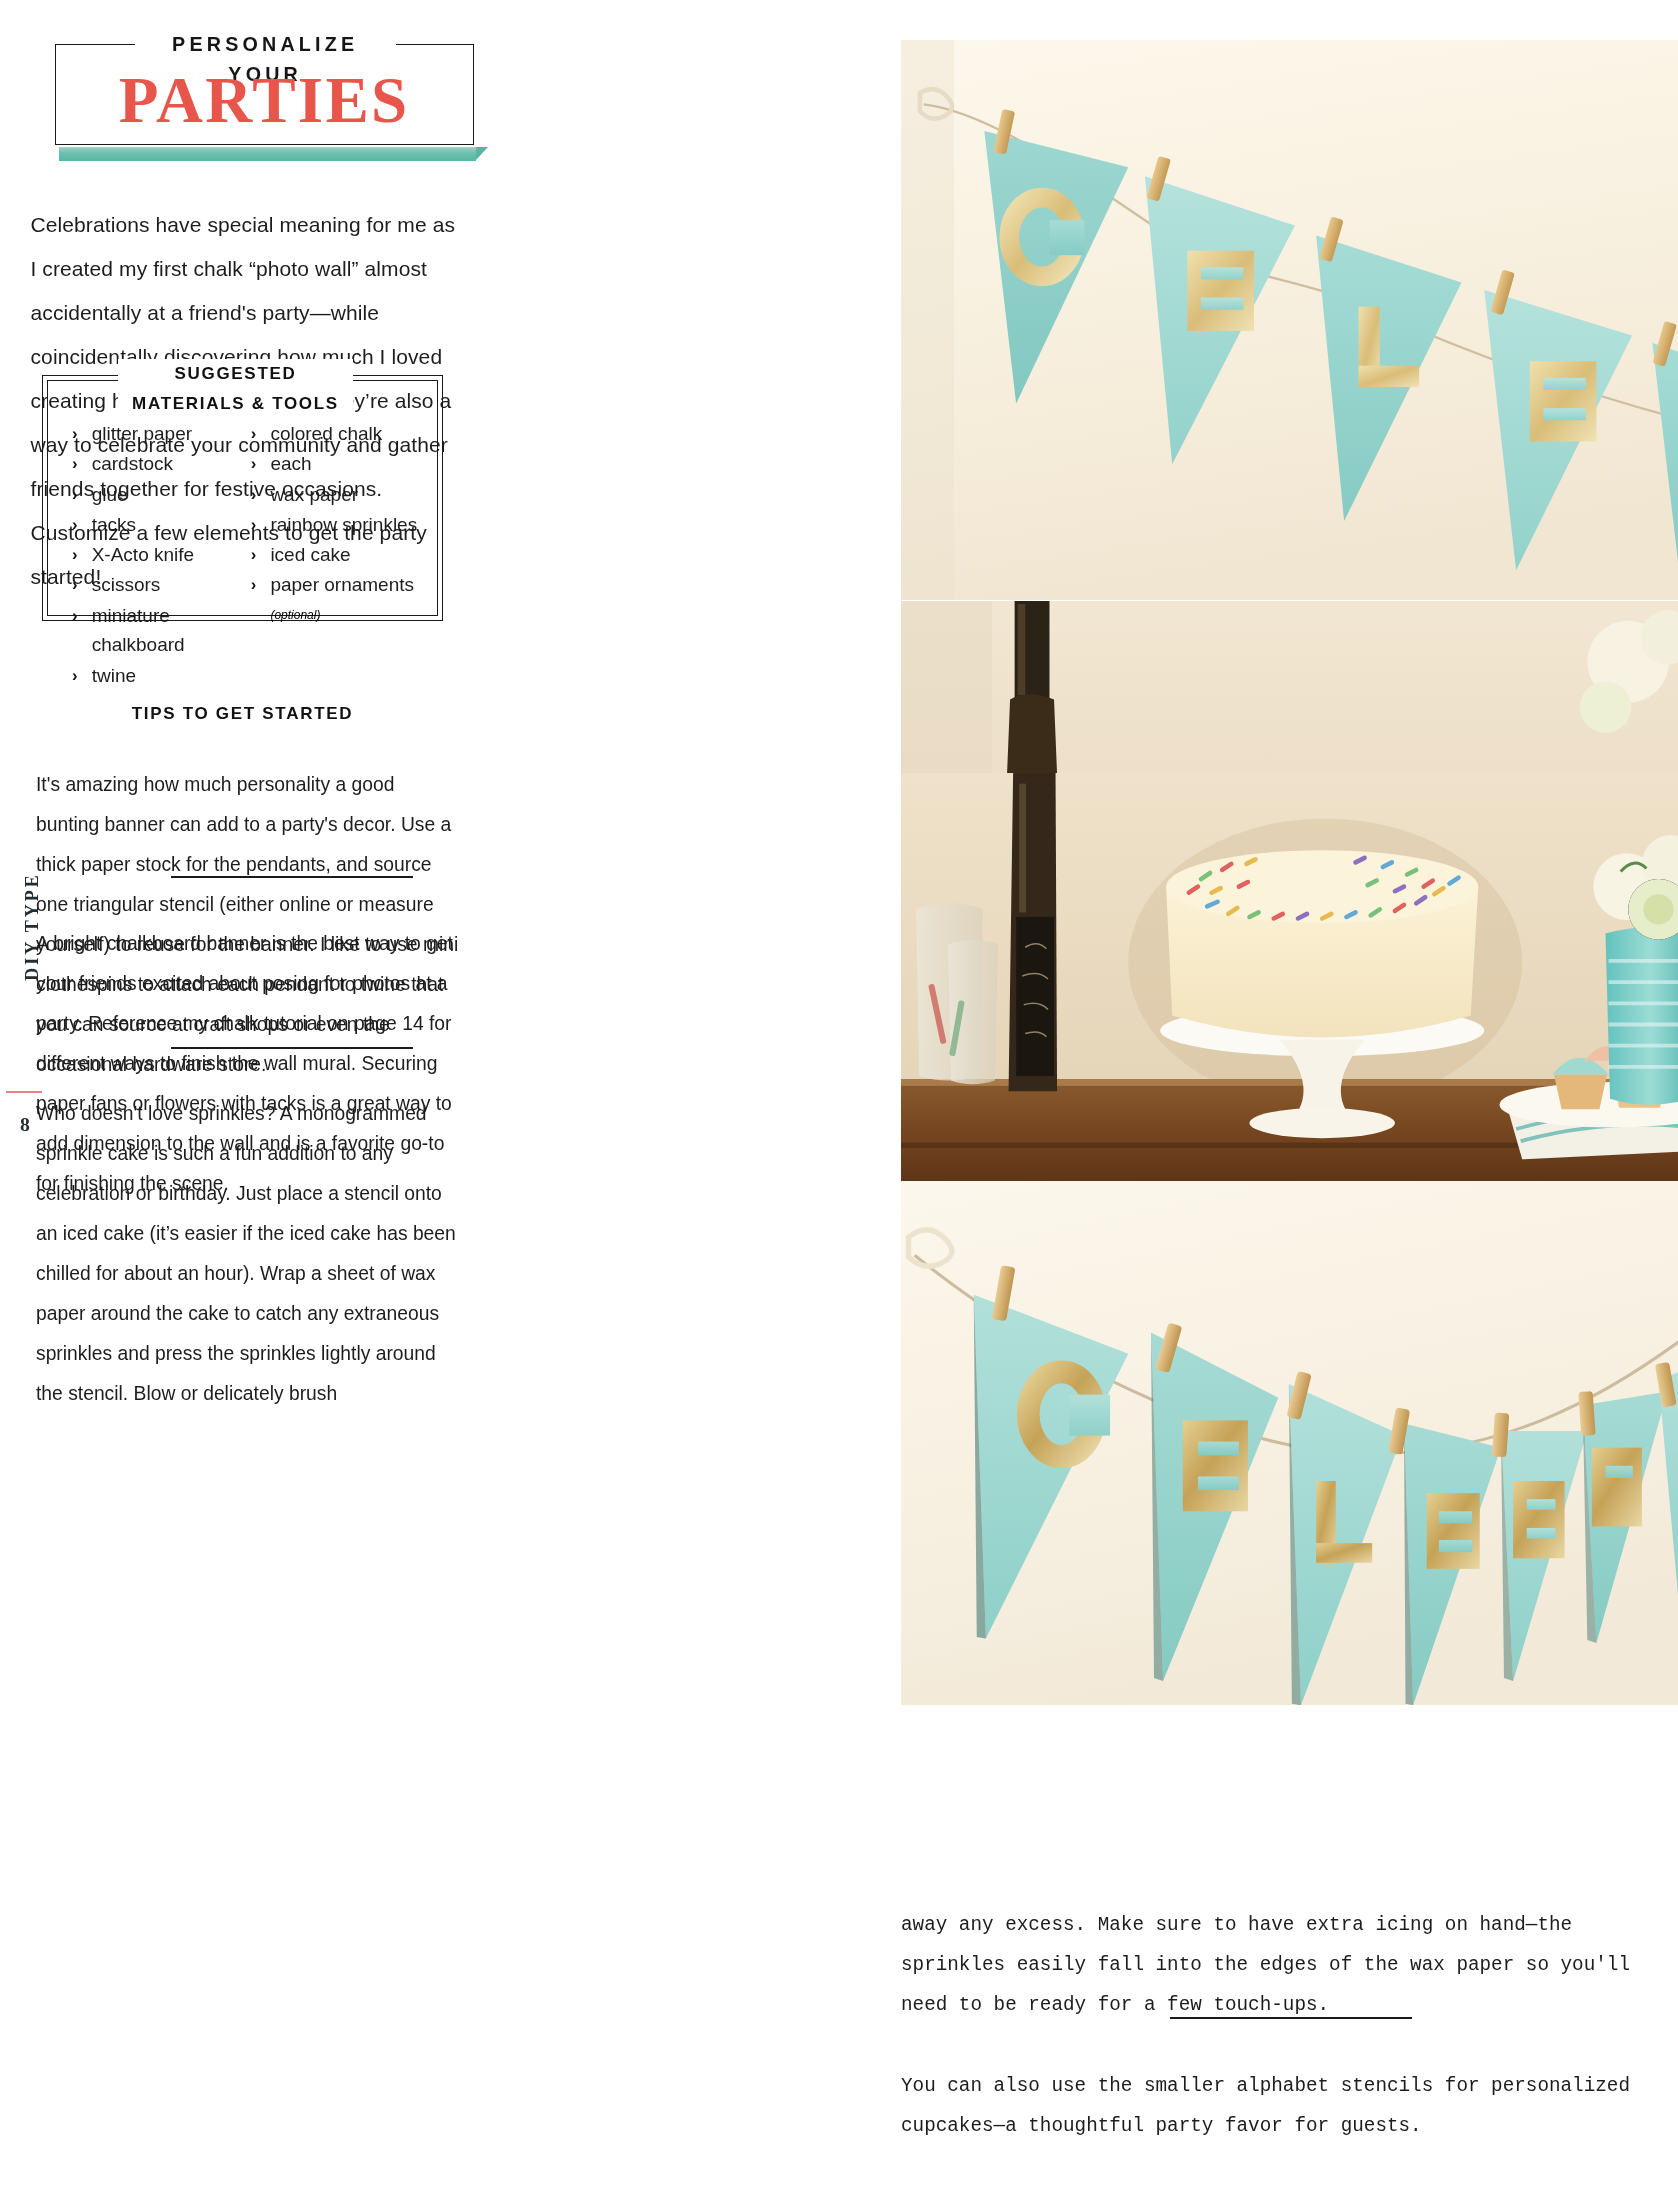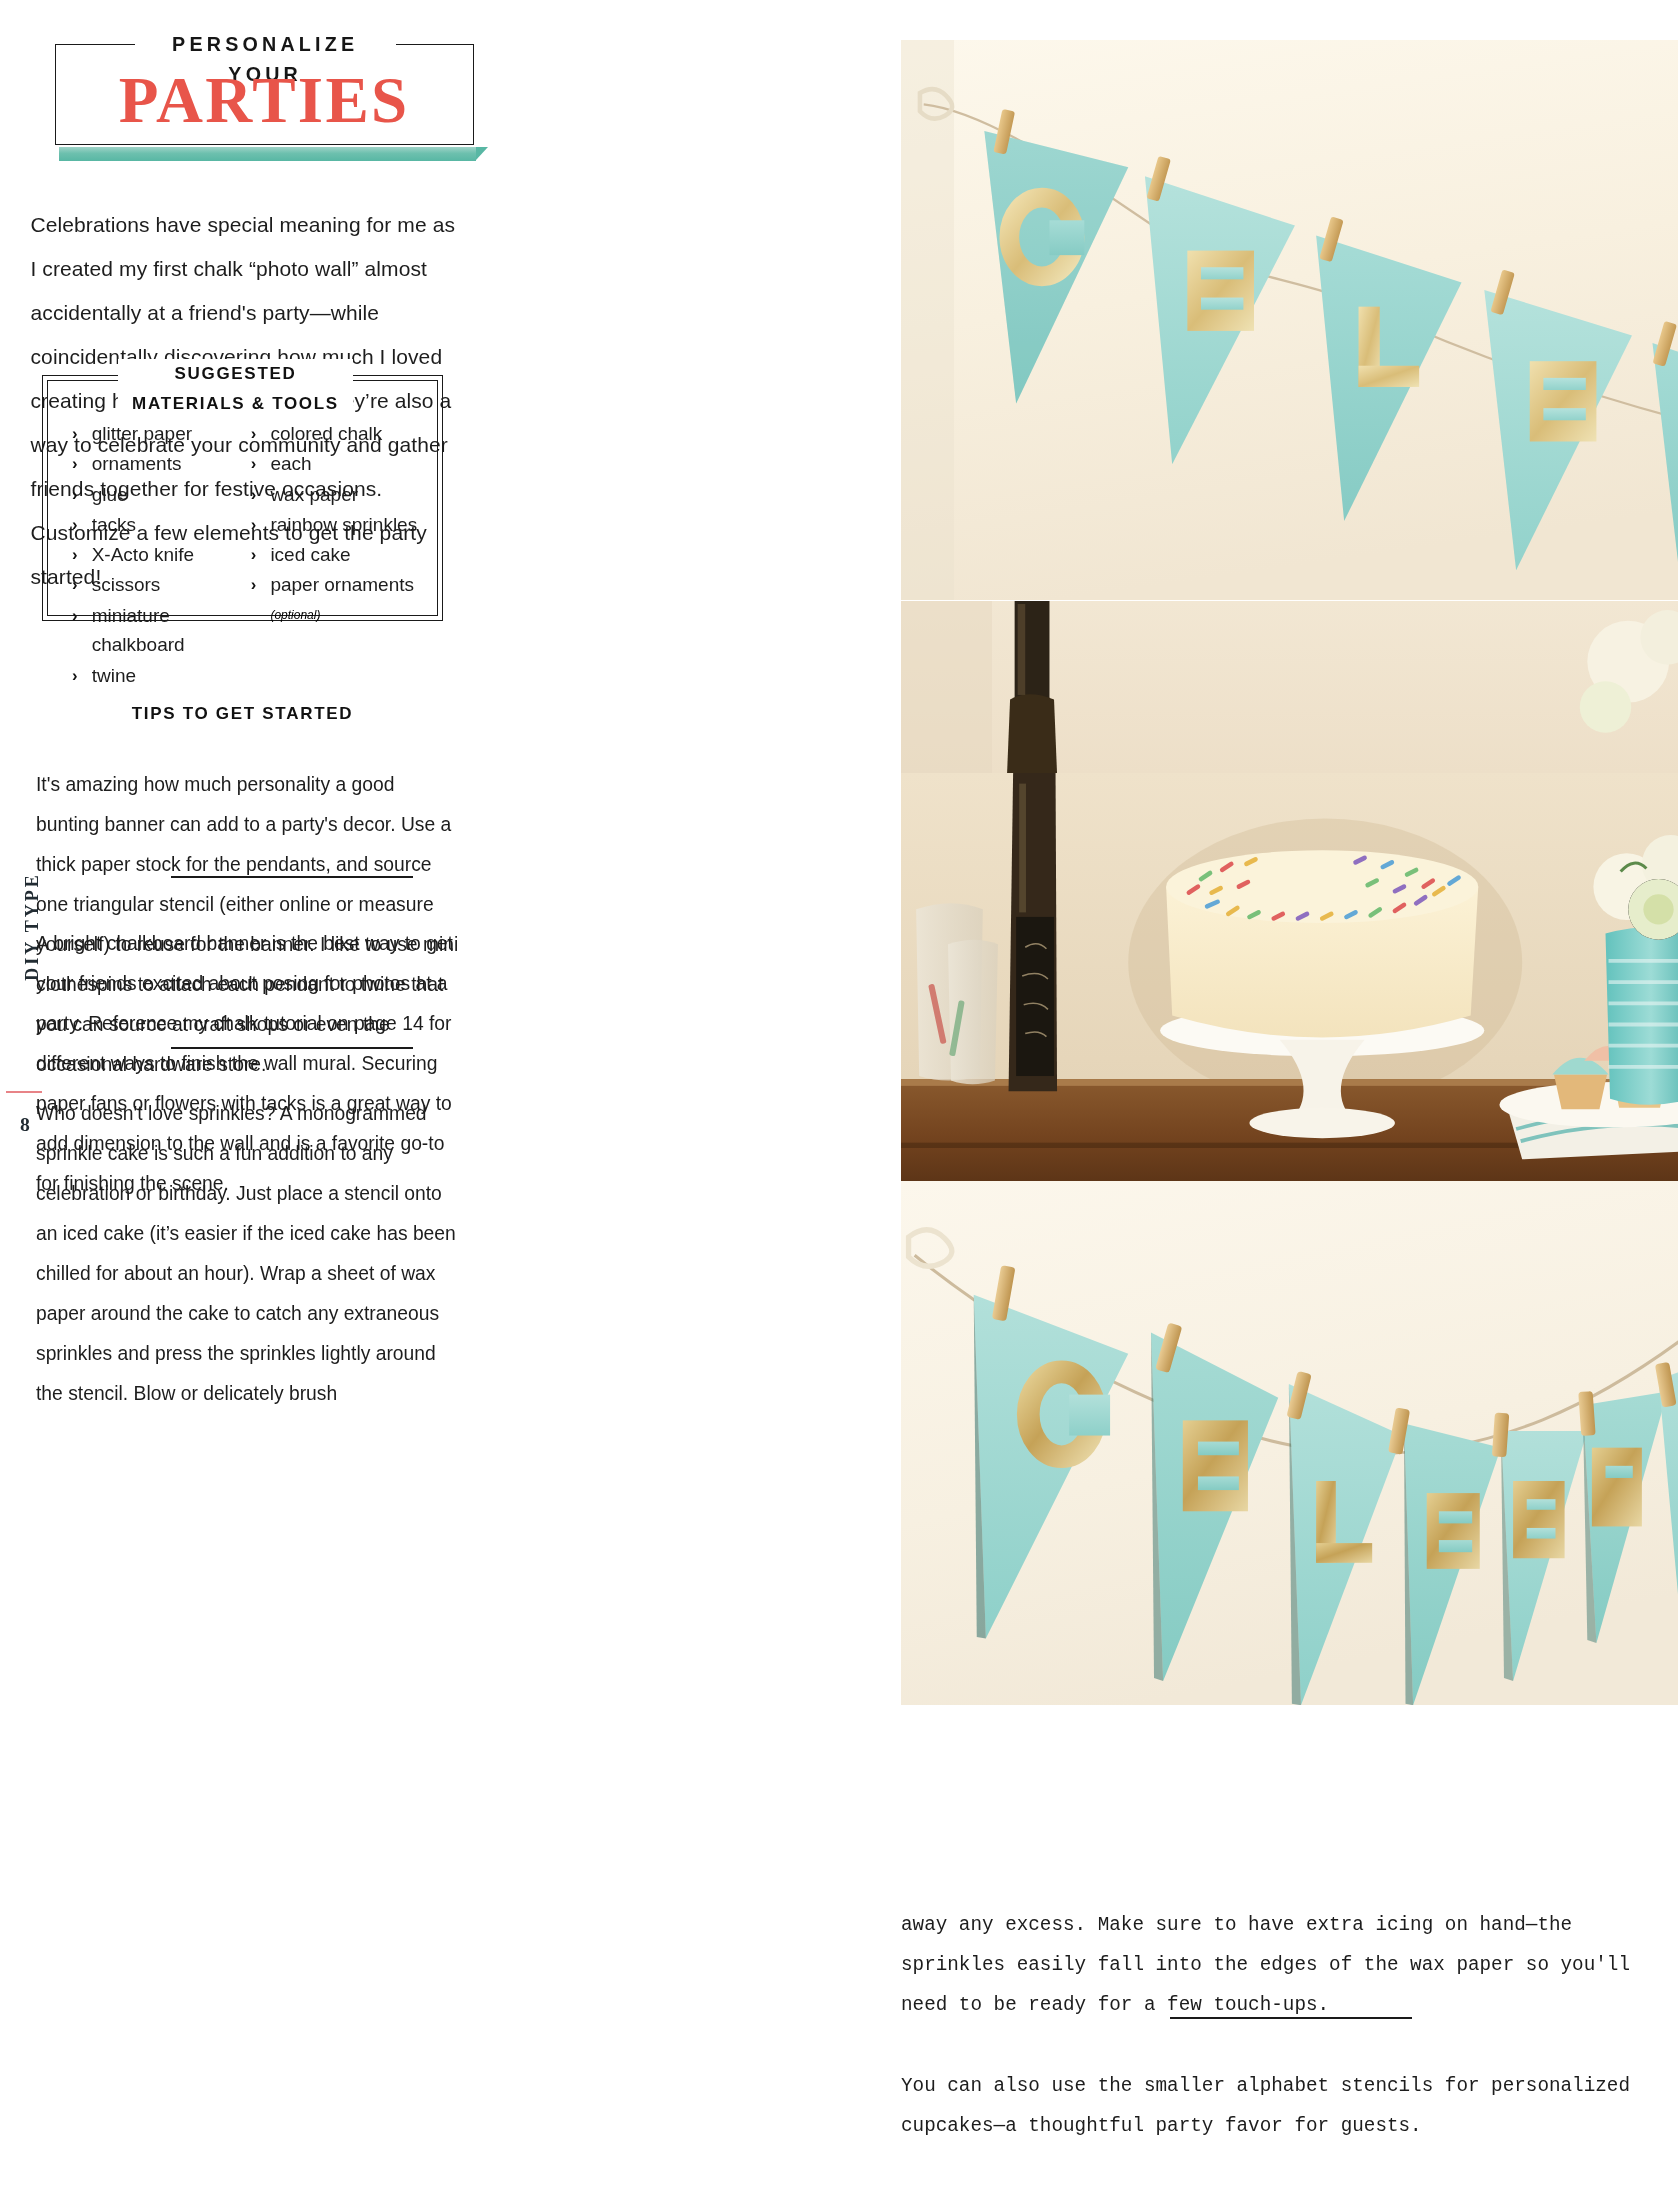--- a/index.html
+++ b/index.html
@@ -137,21 +137,21 @@
       <div class="mb-title">SUGGESTED MATERIALS &amp; TOOLS</div>
 
       <div class="mb-cols">
         <div class="mb-col">
           <div class="mb-item">
               <span class="mb-chev">›</span>
               <span>glitter paper</span>
             </div>
           <div class="mb-item">
               <span class="mb-chev">›</span>
-              <span>ornaments</span>
+              <span>cardstock</span>
             </div>
           <div class="mb-item">
               <span class="mb-chev">›</span>
               <span>glue</span>
             </div>
           <div class="mb-item">
               <span class="mb-chev">›</span>
               <span>tacks</span>
             </div>
           <div class="mb-item">

